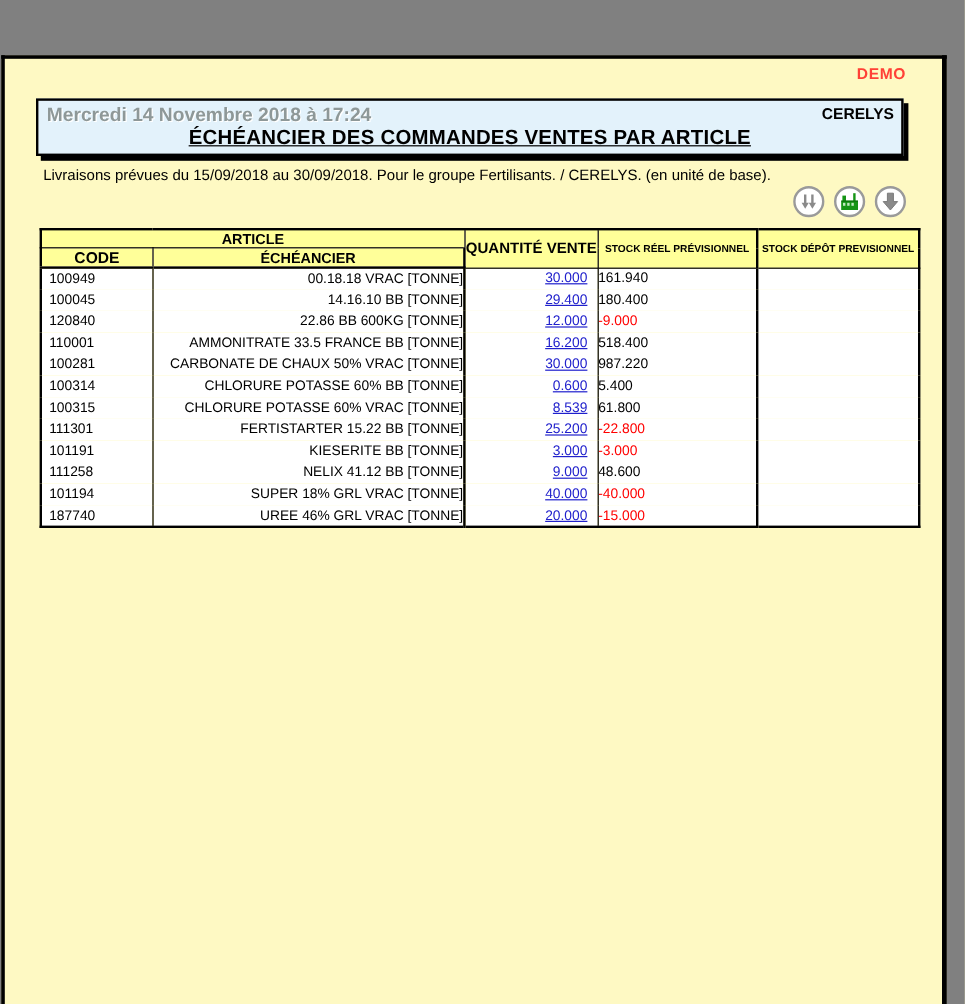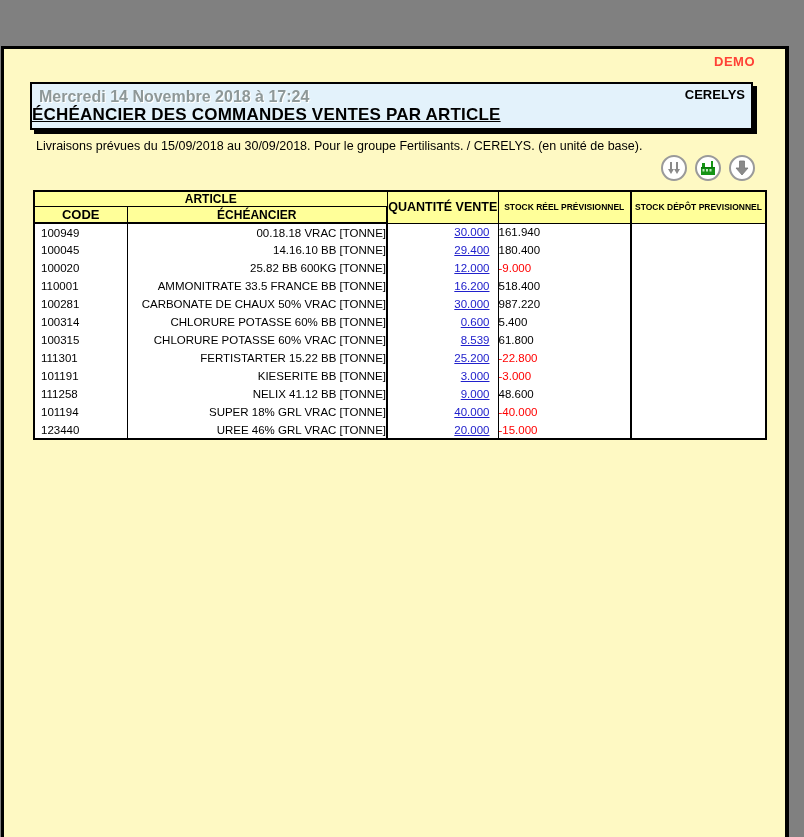--- a/index.html
+++ b/index.html
@@ -28,21 +28,21 @@
   .banner-date{
     position:absolute;left:7px;top:4px;
     font-size:16px;font-weight:bold;color:#8e9898;
     text-shadow:1px 1px 0 #ffffff;
   }
   .banner-company{
     position:absolute;right:6px;top:3px;
     font-size:13px;font-weight:bold;color:#000;
   }
   .banner-title{
-    position:absolute;left:0;right:0;bottom:3px;text-align:left;
+    position:absolute;left:0;right:0;bottom:3px;text-align:center;
     font-size:17px;font-weight:bold;color:#000;text-decoration:underline;
     letter-spacing:.2px;
   }
   .subtitle{
     position:absolute;left:32px;top:90px;
     font-size:12.5px;color:#000;
   }
   .toolbar{
     position:absolute;top:106px;right:30px;
     display:flex;gap:8px;align-items:center;
@@ -160,22 +160,22 @@
           <td class="c-depot"></td>
         </tr>
         <tr>
           <td class="c-code">100045</td>
           <td class="c-designation">14.16.10 BB [TONNE]</td>
           <td class="c-qty"><a class="qty-link">29.400</a></td>
           <td class="c-stock"><span>180.400</span></td>
           <td class="c-depot"></td>
         </tr>
         <tr>
-          <td class="c-code">100020</td>
-          <td class="c-designation">25.82 BB 600KG [TONNE]</td>
+          <td class="c-code">120840</td>
+          <td class="c-designation">22.86 BB 600KG [TONNE]</td>
           <td class="c-qty"><a class="qty-link">12.000</a></td>
           <td class="c-stock"><span class="neg">-9.000</span></td>
           <td class="c-depot"></td>
         </tr>
         <tr>
           <td class="c-code">110001</td>
           <td class="c-designation">AMMONITRATE 33.5 FRANCE BB [TONNE]</td>
           <td class="c-qty"><a class="qty-link">16.200</a></td>
           <td class="c-stock"><span>518.400</span></td>
           <td class="c-depot"></td>
@@ -223,21 +223,21 @@
           <td class="c-depot"></td>
         </tr>
         <tr>
           <td class="c-code">101194</td>
           <td class="c-designation">SUPER 18% GRL VRAC [TONNE]</td>
           <td class="c-qty"><a class="qty-link">40.000</a></td>
           <td class="c-stock"><span class="neg">-40.000</span></td>
           <td class="c-depot"></td>
         </tr>
         <tr>
-          <td class="c-code">123440</td>
+          <td class="c-code">187740</td>
           <td class="c-designation">UREE 46% GRL VRAC [TONNE]</td>
           <td class="c-qty"><a class="qty-link">20.000</a></td>
           <td class="c-stock"><span class="neg">-15.000</span></td>
           <td class="c-depot"></td>
         </tr>
       </tbody>
   </table>
 
 </div>
 

